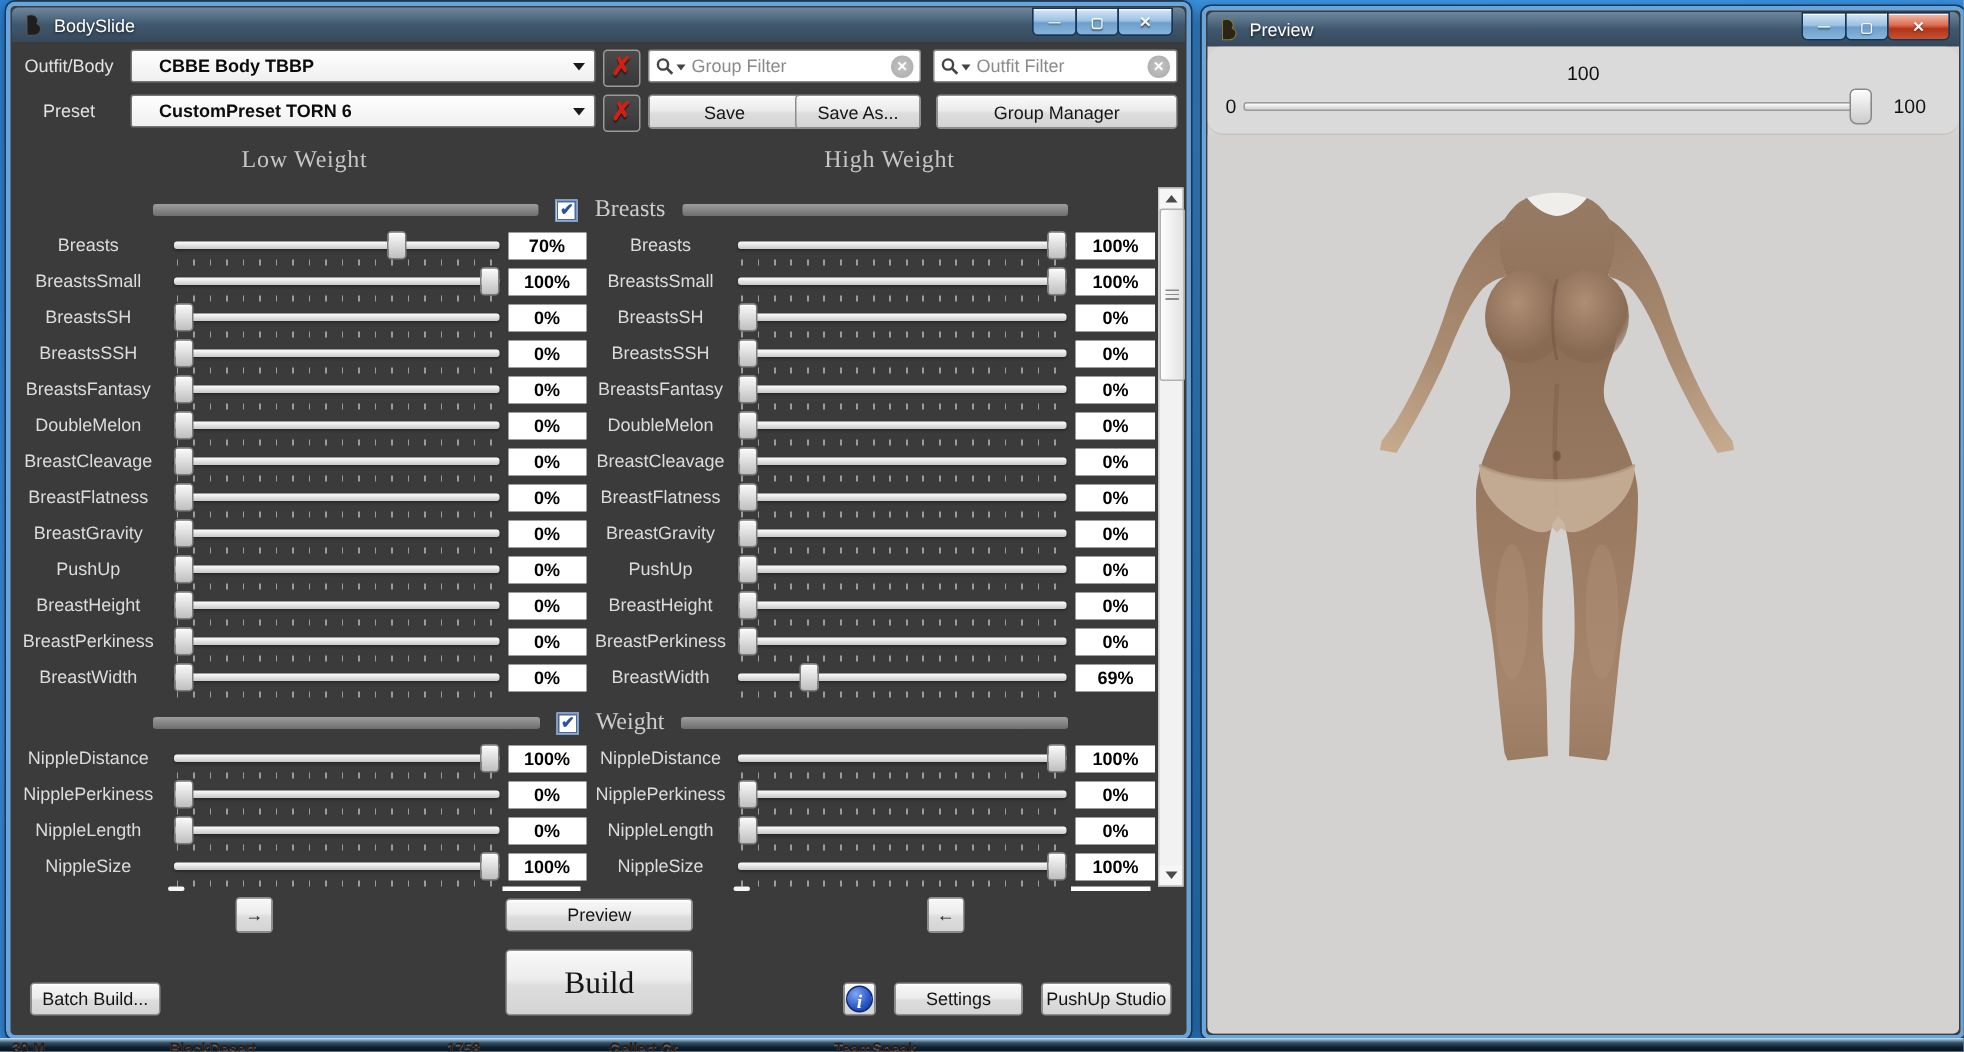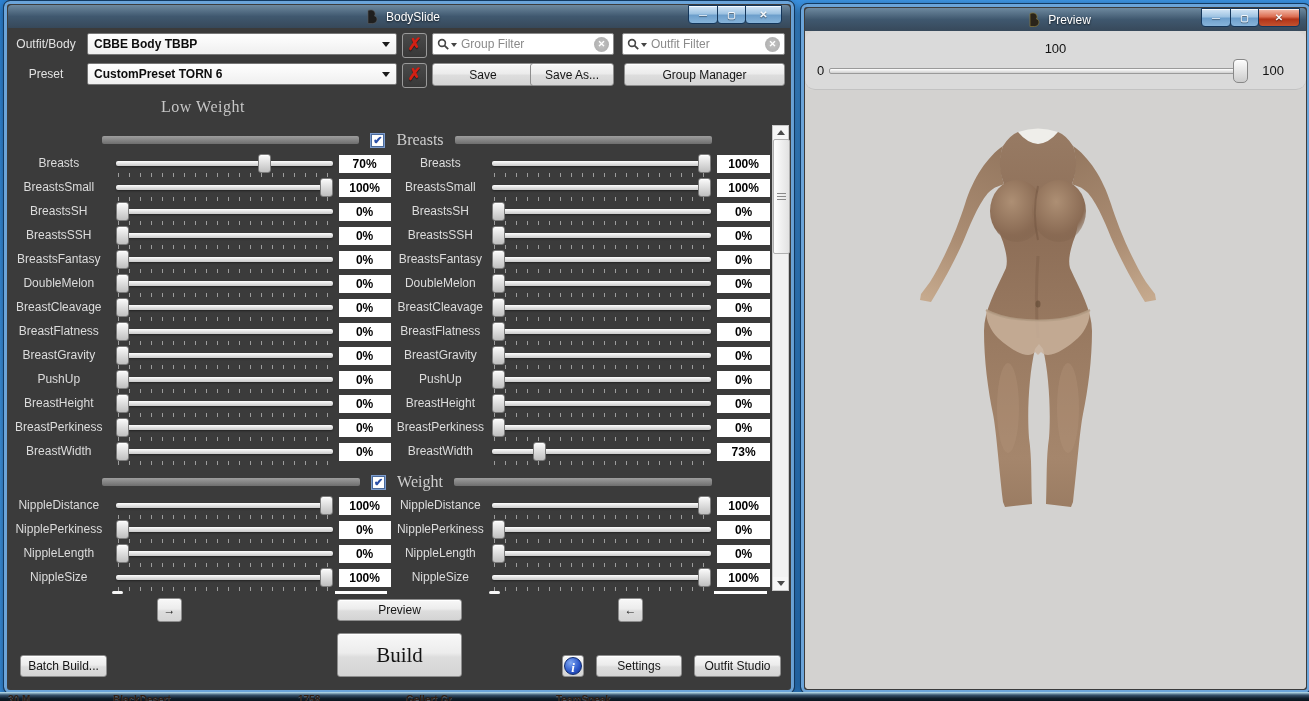--- a/index.html
+++ b/index.html
@@ -7,33 +7,33 @@
     width:1309px;height:701px;position:relative;overflow:hidden;
     background:linear-gradient(155deg,#2d85d8 0%,#3f97e6 35%,#2f86d8 70%,#2a7cc9 100%);
     font-family:"Liberation Sans",sans-serif;-webkit-font-smoothing:antialiased;
   }
   .blob{position:absolute;filter:blur(5px);border-radius:6px;opacity:.8;}
   
   .win{position:absolute;background:#3c3c3c;border:1px solid #123a62;border-radius:7px;
        box-shadow:inset 0 0 0 3px rgba(110,170,225,.95),0 3px 10px rgba(0,0,0,.45);}
   .titlebar{position:absolute;left:4px;right:4px;top:4px;height:23px;border-radius:4px 4px 0 0;
        background:linear-gradient(rgba(150,200,240,.55),rgba(70,140,205,.35) 50%,rgba(40,110,180,.25));
-       display:flex;align-items:center;color:#fff;font-size:12px;text-shadow:0 1px 2px rgba(0,0,0,.7);justify-content:center;}
+       display:flex;align-items:center;color:#fff;font-size:12px;text-shadow:0 1px 2px rgba(0,0,0,.7);}
   .titlebar .ticon{width:16px;height:16px;margin:0 6px 0 6px;flex:0 0 auto;}
   .cap{position:absolute;top:4px;height:17px;border:1px solid #14365a;border-radius:0 0 4px 4px;
        background:linear-gradient(#d5e7f7,#9ec3e2 45%,#6d9fcc 55%,#87b4da);
        box-shadow:inset 0 1px 0 rgba(255,255,255,.8);display:flex;align-items:center;justify-content:center;
        color:#f4f8fc;font-size:10px;font-weight:700;text-shadow:0 1px 1px rgba(0,0,0,.5);}
   .cap.red{background:linear-gradient(#f4c0b0,#dc6e52 45%,#b23418 60%,#c4522f);}
   
   #main-win{left:3px;top:0;width:790px;height:692px;}
   .content{position:absolute;left:4px;right:4px;top:27px;bottom:4px;background:#3b3b3b;border-radius:0 0 4px 4px;}
   .formlabel{position:absolute;width:76px;text-align:center;color:#e2e2e2;font-size:12px;line-height:22px;}
   .dd{position:absolute;height:22px;background:linear-gradient(#ffffff,#efefef);border:1px solid #777;
-      border-radius:2px;color:#0c0c0c;font-size:12px;font-weight:700;line-height:21px;padding-left:6px;box-sizing:border-box;}
+      border-radius:2px;color:#0c0c0c;font-size:12px;font-weight:700;line-height:21px;padding-left:18px;box-sizing:border-box;}
   .dd .arr{position:absolute;right:6px;top:8px;width:0;height:0;border:4px solid transparent;border-top:5px solid #1b1b1b;}
   .xbtn{position:absolute;width:23px;height:23px;background:linear-gradient(#4a4a4a,#383838);border:1px solid #9a9a9a;
       border-radius:3px;color:#d22014;font-size:17px;font-weight:900;line-height:21px;text-align:center;
       text-shadow:0 1px 1px rgba(0,0,0,.6);}
   .search{position:absolute;height:22px;background:#fff;border:1px solid #8a8a8a;border-radius:2px;display:flex;align-items:center;box-sizing:border-box;}
   .search svg{flex:0 0 auto;margin-left:4px;}
   .search .sarr{width:0;height:0;border:3px solid transparent;border-top:4px solid #444;margin:4px 2px 0 1px;flex:0 0 auto;}
   .search input{flex:1;border:none;outline:none;font-size:12px;color:#c2410c;background:transparent;min-width:10px;font-family:"Liberation Sans",sans-serif;}
   .search input::placeholder{color:#8a8a8a;opacity:1;}
   .clear{width:15px;height:15px;border-radius:50%;background:radial-gradient(#c4c4c4,#a9a9a9);color:#fff;font-size:9px;
@@ -159,20 +159,21 @@
         <span>Save</span>
       </div>
     <div class="btn" style="left:522px;top:35px;width:84px;height:23px;">
         <span>Save As...</span>
       </div>
     <div class="btn" style="left:616px;top:35px;width:161px;height:23px;">
         <span>Group Manager</span>
       </div>
 
     <div class="colhead" style="left:0;">Low Weight</div>
+    <div class="colhead" style="left:390px;">High Weight</div>
 
     <div id="slider-panel">
         <div class="cat-row">
           <div class="cat-bar"></div>
           <div class="cbx">✔</div>
           <div class="cat-label">Breasts</div>
           <div class="cat-bar"></div>
         </div>
         <div class="srow">
           <div class="slabel low">Breasts</div>
@@ -373,21 +374,21 @@
             <div class="sticks"></div>
             <div class="shdl" style="left: calc(0% + 2px);"></div>
           </div>
           <div class="sval low">0%</div>
           <div class="slabel high">BreastWidth</div>
           <div class="swrap high">
             <div class="strk"></div>
             <div class="sticks"></div>
             <div class="shdl" style="left: calc(20% - 1.4px);"></div>
           </div>
-          <div class="sval high">73%</div>
+          <div class="sval high">69%</div>
         </div>
         <div class="cat-row">
           <div class="cat-bar"></div>
           <div class="cbx">✔</div>
           <div class="cat-label">Weight</div>
           <div class="cat-bar"></div>
         </div>
         <div class="srow">
           <div class="slabel low">NippleDistance</div>
           <div class="swrap low">
@@ -486,21 +487,21 @@
     <div class="btn" style="left:12px;top:627px;width:87px;height:22px;">
         <span>Batch Build...</span>
       </div>
     <div class="btn info-wrap" style="left:554px;top:627px;">
       <span class="info-circle">i</span>
     </div>
     <div class="btn" style="left:588px;top:627px;width:86px;height:22px;">
         <span>Settings</span>
       </div>
     <div class="btn" style="left:686px;top:627px;width:87px;height:22px;">
-        <span>Outfit Studio</span>
+        <span>PushUp Studio</span>
       </div>
   </div>
 </div>
 
 <div class="win" id="prev-win">
   <div class="titlebar">
     <svg class="ticon" viewBox="0 0 16 16">
       <path d="M4,1.5 C9,-0.5 12.5,3 10.5,7 C14.5,8 13.5,14.5 8.5,14.5 L4,14.5 Z" fill="#2a2419" stroke="#8a7a3a" stroke-width=".7"></path>
     </svg>
     <span>Preview</span>

